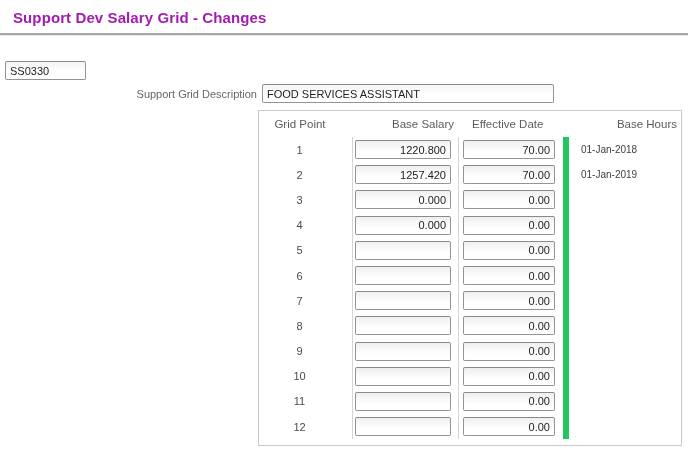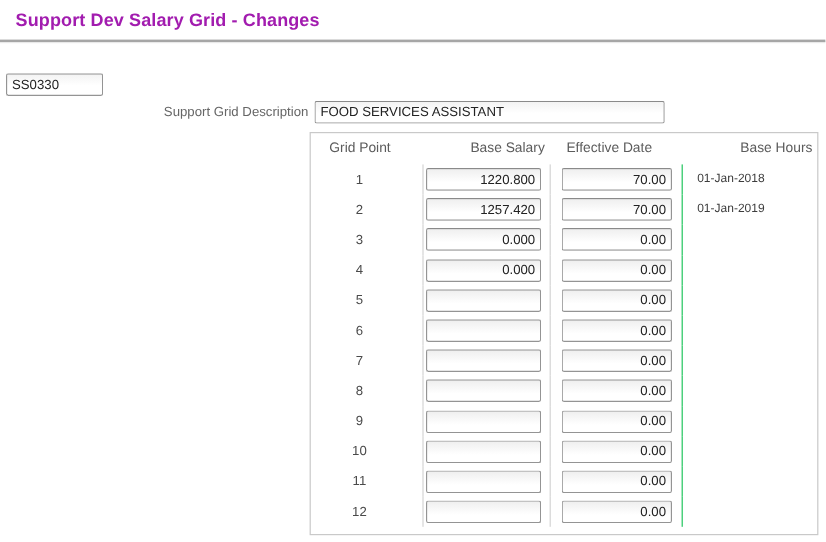--- a/index.html
+++ b/index.html
@@ -47,21 +47,21 @@
   .h4 { width: 112px; padding-left: 13px; }
 
   .tbody { padding-bottom: 6px; }
   .trow { display: flex; height: 25.2px; align-items: center; }
   .cell { height: 100%; display: flex; align-items: center; }
   .c1 {
     width: 94px; justify-content: center; padding-right: 12px;
     font-size: 11px; color: #4a4a4a; border-right: 1px solid #d4d4d4;
   }
   .c2 { width: 106px; justify-content: center; border-right: 1px solid #d4d4d4; }
-  .c3 { width: 110px; justify-content: flex-end; border-right: 1px solid #22c55e; }
+  .c3 { width: 110px; justify-content: flex-end; border-right: 6px solid #22c55e; }
   .c4 { width: 112px; padding-left: 12px; font-size: 10px; color: #3d3d3d; }
   .num-input { text-align: right; }
   .salary-input { width: 96px; margin-right: 5px; }
   .hours-input { width: 92px; margin-right: 8px; }
 </style>
 </head>
 <body>
 
 <div class="page-header">
   <h1>Support Dev Salary Grid - Changes</h1>

